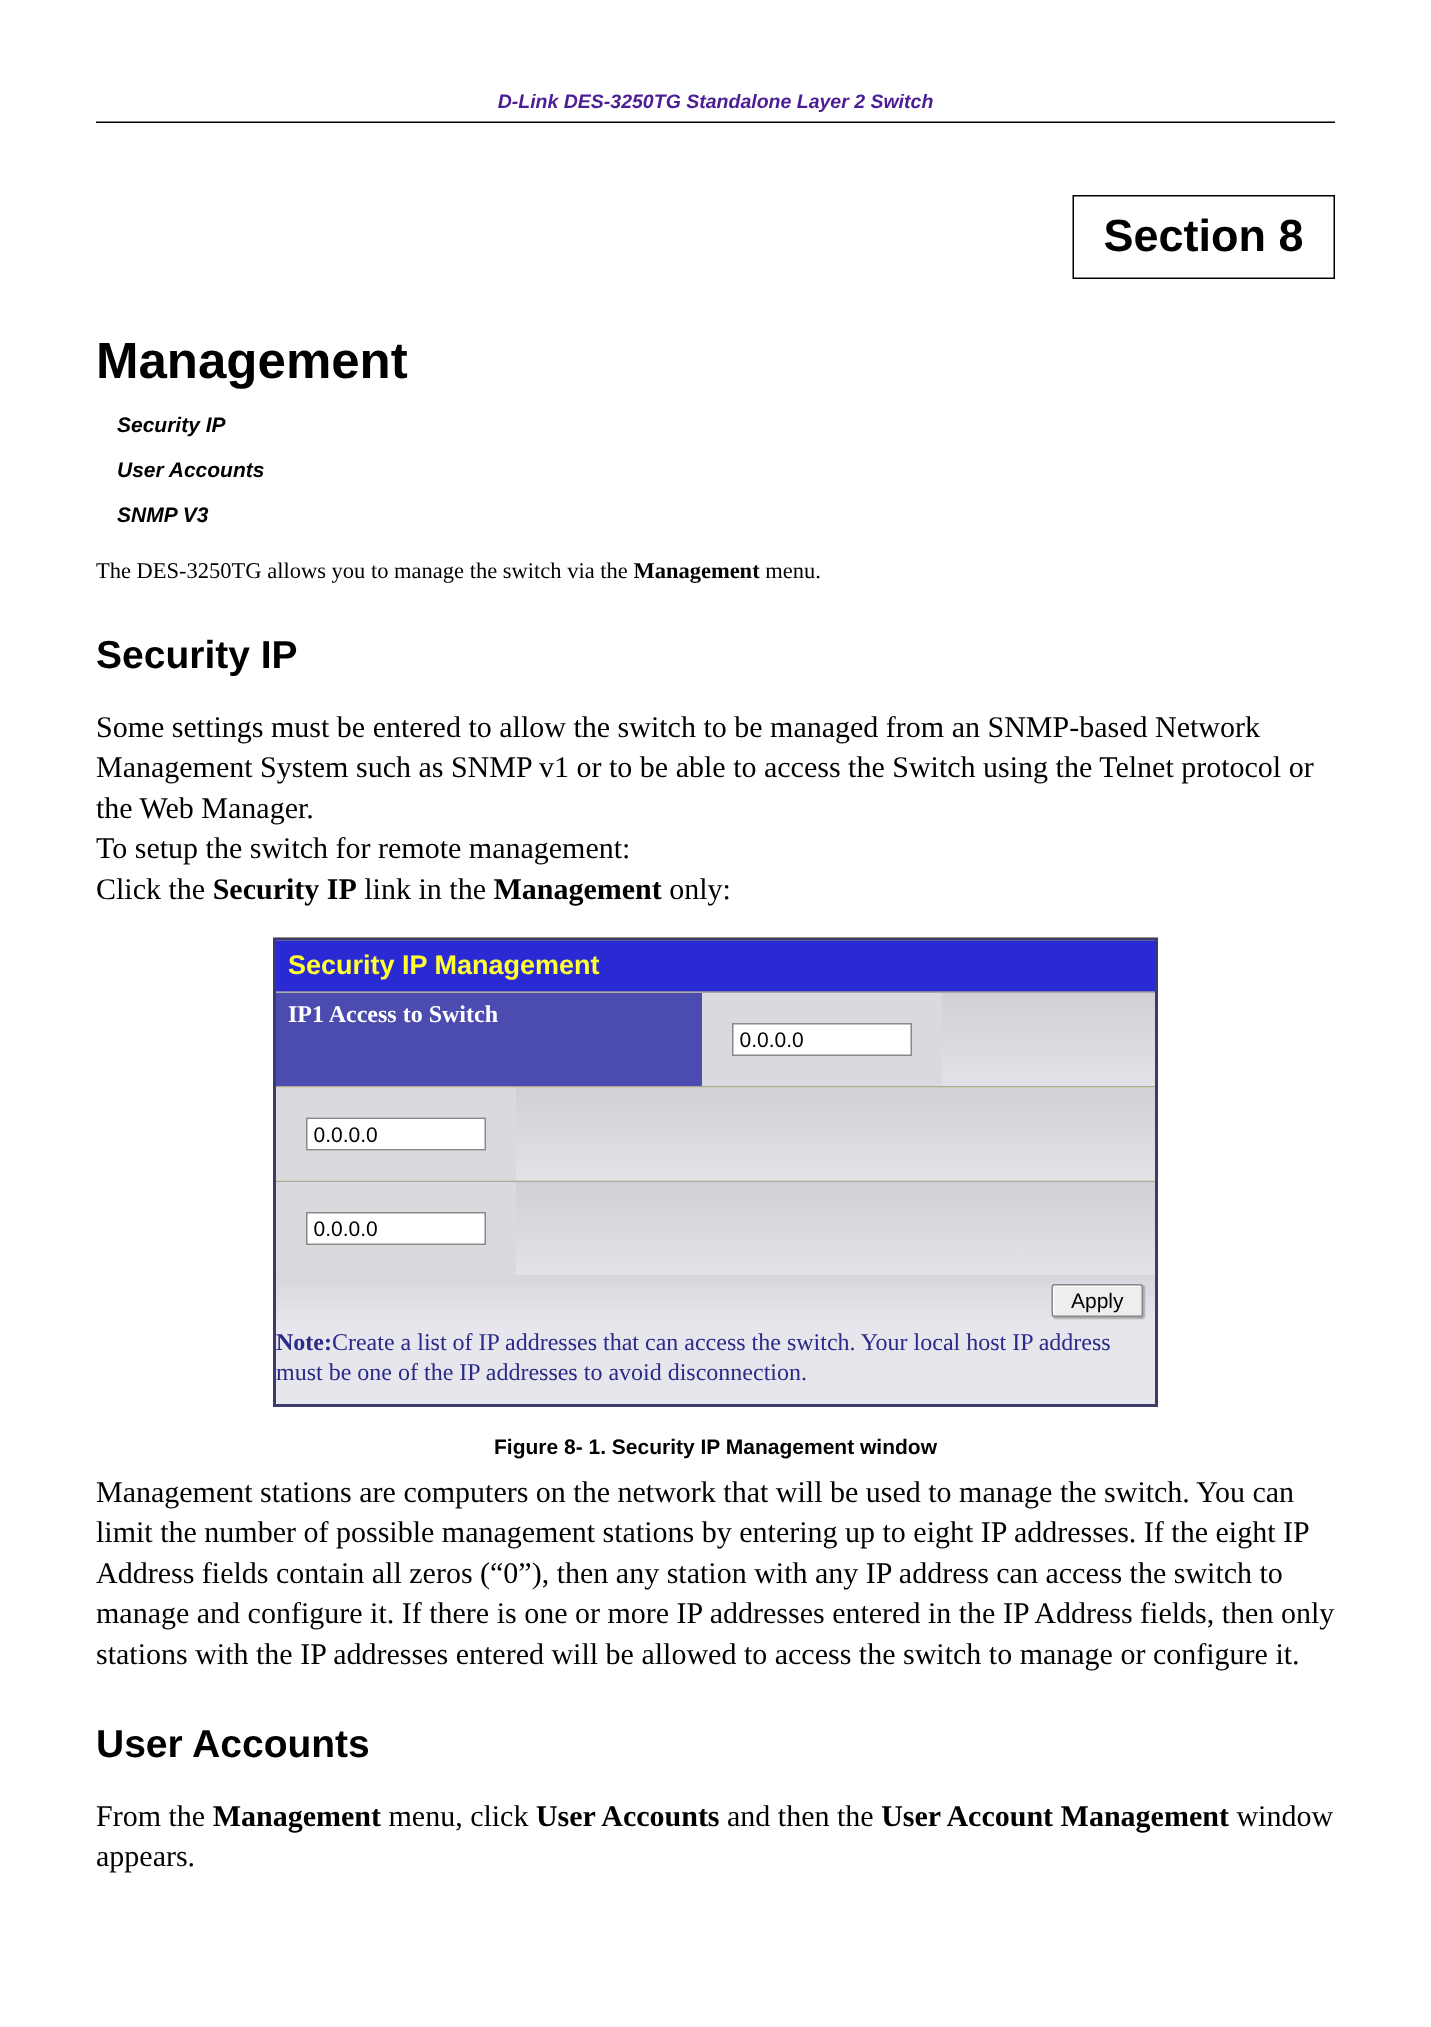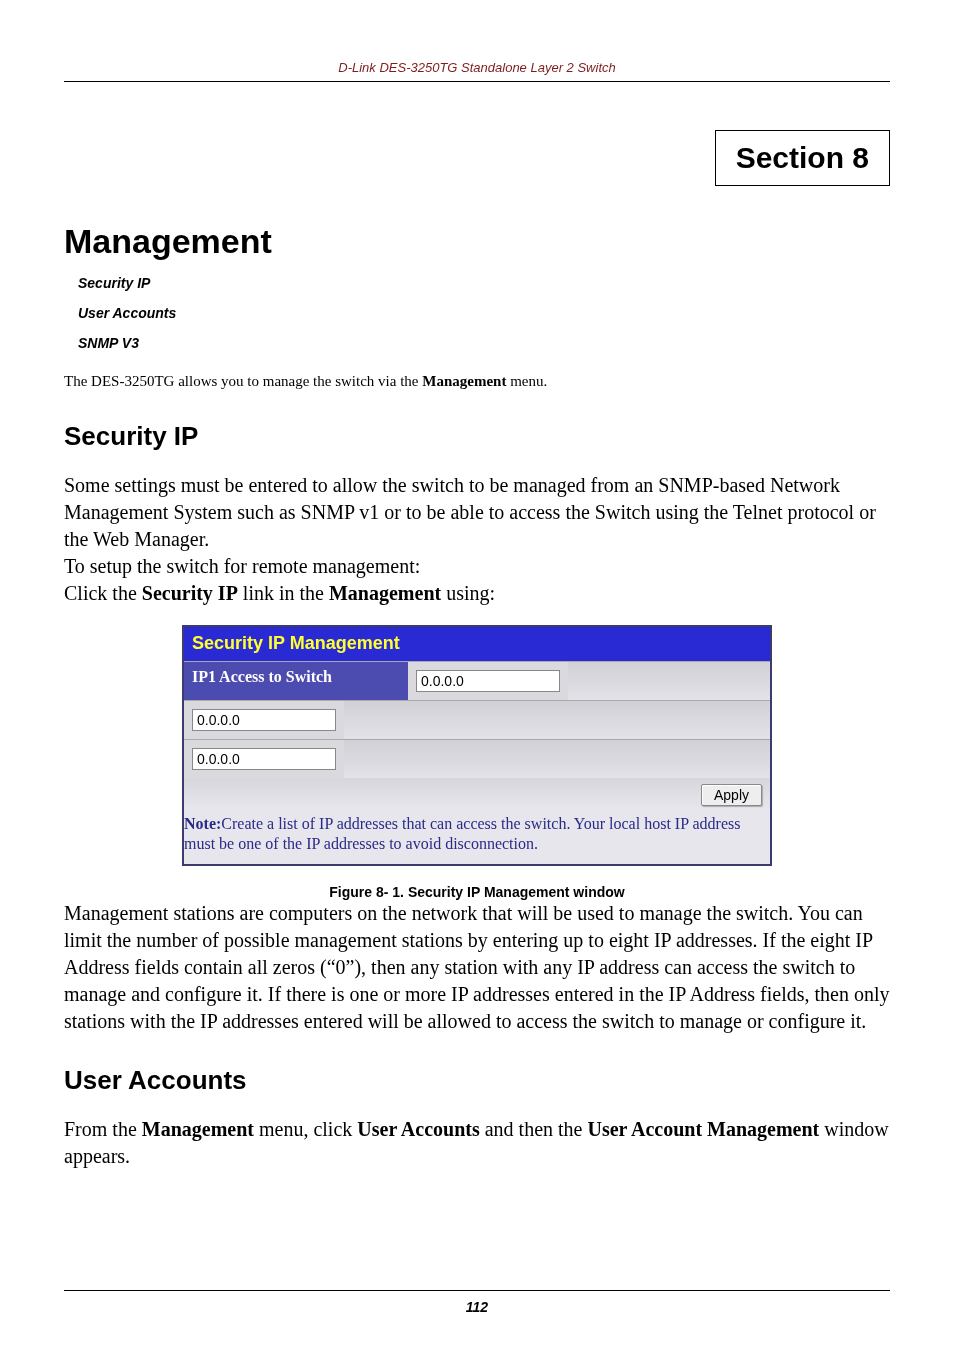--- a/index.html
+++ b/index.html
@@ -1,40 +1,40 @@
 <!DOCTYPE html>
 <html><head>
 <meta charset="utf-8">
 <style>
   * { box-sizing: border-box; margin: 0; padding: 0; }
   html, body { width: 954px; background: #fff; font-family: "Times New Roman", Times, serif; color: #000; }
   body { padding: 60px 64px 40px 64px; }
-  .header-italic { font-family: Arial, Helvetica, sans-serif; font-style: italic; font-weight: normal; color: #7f1d1d; font-size: 13px; text-align: center; margin-bottom: 6px; }
+  .header-italic { font-family: Arial, Helvetica, sans-serif; font-style: italic; font-weight: bold; color: #4c1d95; font-size: 13px; text-align: center; margin-bottom: 6px; }
   .hr-top { border: none; border-top: 1.5px solid #000; margin-bottom: 48px; }
   .section-box { border: 1.5px solid #000; padding: 10px 20px; font-family: Arial, Helvetica, sans-serif; font-size: 30px; font-weight: bold; display: inline-block; float: right; }
   .clear { clear: both; }
   h1.mgmt-title { font-family: Arial, Helvetica, sans-serif; font-size: 34px; font-weight: bold; margin-top: 36px; margin-bottom: 14px; }
   .sub-list { margin-left: 14px; font-family: Arial, Helvetica, sans-serif; font-style: italic; font-weight: bold; font-size: 14px; }
   .sub-list div { margin-bottom: 14px; }
   .body-p { font-size: 15px; margin-top: 20px; line-height: 1.35; }
   h2.sec-h2 { font-family: Arial, Helvetica, sans-serif; font-size: 26px; font-weight: bold; margin-top: 30px; margin-bottom: 20px; }
   .para { font-size: 20px; line-height: 1.35; }
   .figure-wrap { text-align: center; margin-top: 18px; }
   .panel { display: inline-block; width: 590px; max-width: 100%; border: 2px solid #3b3b6d; background: #fde047; text-align: left; }
   .panel-title { background: #2a2ad4; color: #ffff33; font-family: Arial, Helvetica, sans-serif; font-weight: bold; font-size: 18px; padding: 6px 8px; border-bottom: 1px solid #2a2ad4; }
   .ip-row { display: flex; align-items: stretch; border-top: 1px solid #aaa; }
-  .ip-label { width: 224px; background: #4b4bb0; color: #fff; font-family: "Times New Roman", Times, serif; font-weight: bold; font-size: 16px; padding: 6px 8px; }
-  .ip-field { width: 160px; padding: 8px; background: #d9d9de; display: flex; align-items: center; }
+  .ip-label { width: 284px; background: #4b4bb0; color: #fff; font-family: "Times New Roman", Times, serif; font-weight: bold; font-size: 16px; padding: 6px 8px; }
+  .ip-field { width: 160px; padding: 20px; background: #d9d9de; display: flex; align-items: center; }
   .ip-field input { width: 100%; font-family: Arial, Helvetica, sans-serif; font-size: 14px; border: 1px solid #888; padding: 2px 4px; background: #fff; }
   .ip-spacer { flex: 1; background: linear-gradient(#d0d0d6, #e2e2e8); }
   .apply-row { text-align: right; padding: 6px 8px 4px 8px; background: linear-gradient(#d6d6dc, #e6e6ec); }
   .apply-btn { font-family: Arial, Helvetica, sans-serif; font-size: 14px; padding: 2px 12px; background: #eee; border: 1px solid #888; border-radius: 2px; box-shadow: 1px 1px 0 #fff inset, 1px 1px 1px #aaa; cursor: pointer; }
   .note-row { padding: 4px 8px 10px 0; font-family: "Times New Roman", Times, serif; font-size: 16px; color: #2a2a88; background: #e6e6ec; line-height: 1.25; }
   .note-row .bold { font-weight: bold; }
-  .fig-caption { font-family: Arial, Helvetica, sans-serif; font-weight: bold; font-size: 14px; text-align: center; margin-top: 18px; }
+  .fig-caption { font-family: Arial, Helvetica, sans-serif; font-weight: bold; font-size: 14px; text-align: center; margin-top: 18px; margin-bottom: 10px; }
   .bold { font-weight: bold; }
   .footer-hr { border: none; border-top: 1.5px solid #000; margin-top: 120px; }
   .page-num { font-family: Arial, Helvetica, sans-serif; font-style: italic; font-weight: bold; font-size: 14px; text-align: center; margin-top: 8px; }
 </style>
 </head>
 <body>
 
 <div class="header-italic">D-Link DES-3250TG Standalone Layer 2 Switch</div>
 <hr class="hr-top">
 
@@ -51,21 +51,21 @@
 
 <p class="body-p">
   <span>The DES-3250TG allows you to manage the switch via the </span><span class="bold">Management</span><span> menu.</span>
 </p>
 
 <h2 class="sec-h2">Security IP</h2>
 
 <p class="para">Some settings must be entered to allow the switch to be managed from an SNMP-based Network Management System such as SNMP v1 or to be able to access the Switch using the Telnet protocol or the Web Manager.</p>
 <p class="para">To setup the switch for remote management:</p>
 <p class="para">
-  <span>Click the </span><span class="bold">Security IP</span><span> link in the </span><span class="bold">Management</span><span> using:</span>
+  <span>Click the </span><span class="bold">Security IP</span><span> link in the </span><span class="bold">Management</span><span> only:</span>
 </p>
 
 <div class="figure-wrap">
   <div class="panel">
     <div class="panel-title">Security IP Management</div>
 
     <div class="ip-row">
       <div class="ip-label">IP1 Access to Switch</div>
       <div class="ip-field">
         <input type="text" value="0.0.0.0" style="">

